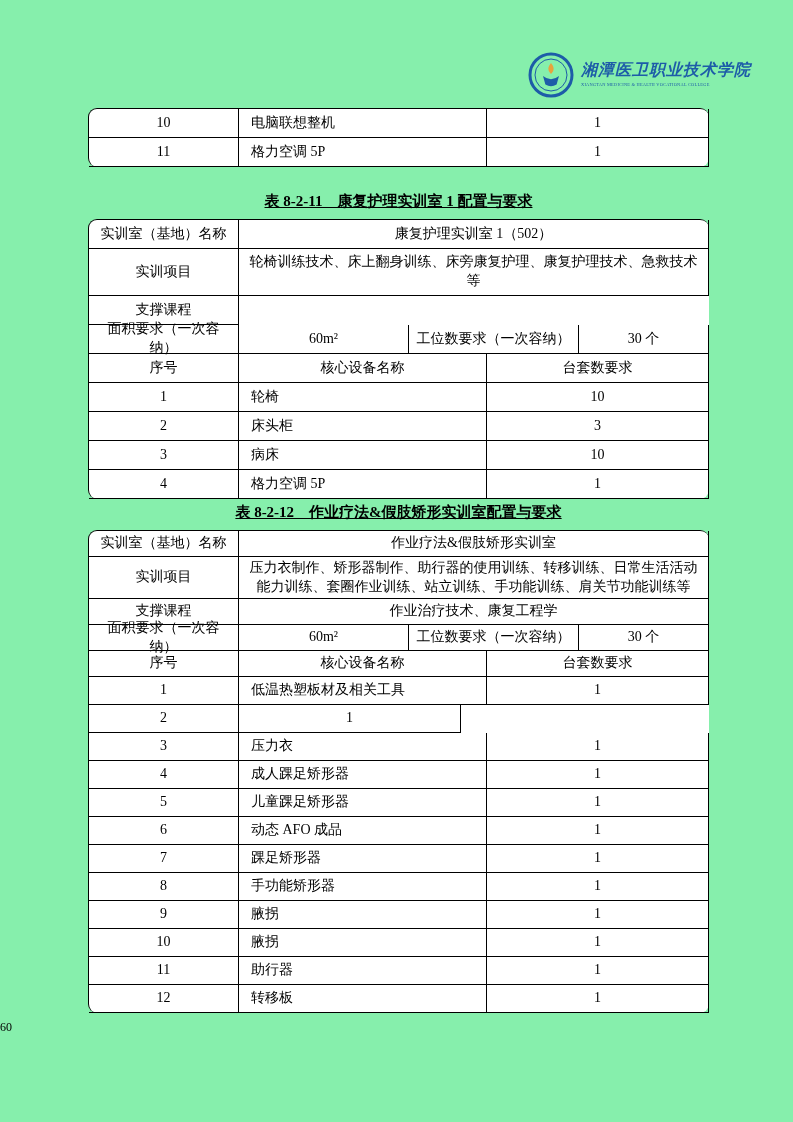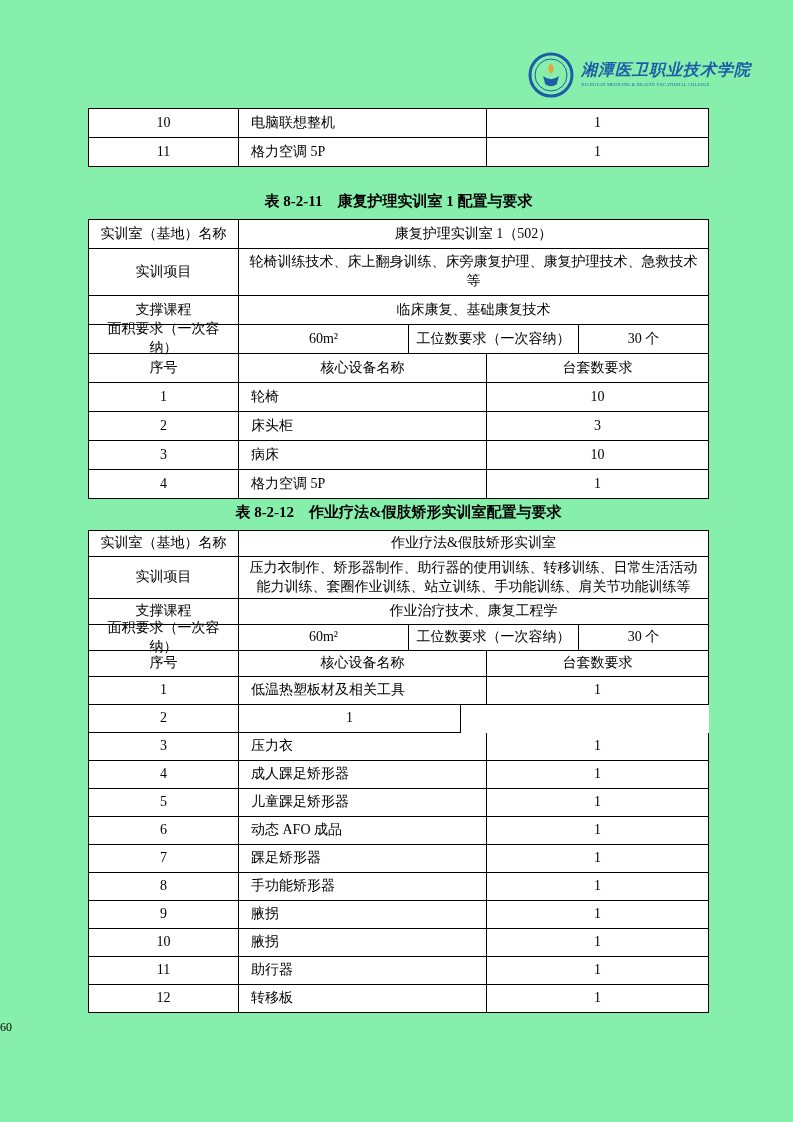--- a/index.html
+++ b/index.html
@@ -6,32 +6,32 @@
   .page{position:relative;width:793px;height:1122px;background:#86efac;font-family:"Liberation Serif",serif;color:#000;overflow:hidden;}
 
   
   .logo{position:absolute;top:52px;left:528px;display:flex;align-items:center;gap:7px;}
   .logo-circle{width:46px;height:46px;flex:0 0 auto;}
   .logo-text{display:flex;flex-direction:column;}
   .logo-zh{color:#1d5ca8;font-size:16px;font-style:italic;font-weight:bold;letter-spacing:1px;white-space:nowrap;}
   .logo-en{color:#1d5ca8;font-size:8px;transform:scale(0.55);transform-origin:left top;white-space:nowrap;margin-top:1px;letter-spacing:0.4px;}
 
   
-  .tbl{position:absolute;left:88px;width:621px;border-top:1px solid #000;border-left:1px solid #000;box-sizing:border-box;background:#fff;}
+  .tbl{position:absolute;left:88px;width:621px;border-top:1px solid #000;border-left:1px solid #000;box-sizing:border-box;background:#fff;border-radius:9px;}
   .row{display:flex;}
   .cell{box-sizing:border-box;flex:0 0 auto;border-right:1px solid #000;border-bottom:1px solid #000;
         display:flex;align-items:center;justify-content:center;font-size:14px;line-height:1.35;
         text-align:center;padding:2px 5px;}
   .cell.left{justify-content:flex-start;text-align:right;padding-left:12px;}
   .w-no{width:150px;} .w-name{width:248px;} .w-qty{width:222px;} .w-span{width:470px;}
   .w-a{width:170px;} .w-b{width:170px;} .w-c{width:130px;}
   .h29{height:29px;} .h47{height:47px;}
   .h26{height:26px;} .h42{height:42px;} .h28{height:28px;}
 
-  .tbl-title{position:absolute;left:88px;width:621px;text-align:center;font-weight:bold;font-size:15px;color:#000;}
+  .tbl-title{position:absolute;left:88px;width:621px;text-align:center;font-weight:bold;font-size:15px;color:#000;text-decoration:underline;}
   .page-num{position:absolute;top:1020px;left:0;width:100%;font-size:12px;}
 </style>
 </head>
 <body>
 
 <div class="page">
 
   <div class="logo">
     <svg class="logo-circle" viewBox="0 0 46 46">
       <circle cx="23" cy="23" r="21" fill="none" stroke="#1d5ca8" stroke-width="3"></circle>
@@ -64,21 +64,20 @@
     <div class="row">
       <div class="cell w-no h29">实训室（基地）名称</div>
       <div class="cell w-span h29">康复护理实训室 1（502）</div>
     </div>
     <div class="row">
       <div class="cell w-no h47">实训项目</div>
       <div class="cell w-span h47">轮椅训练技术、床上翻身训练、床旁康复护理、康复护理技术、急救技术等</div>
     </div>
     <div class="row">
       <div class="cell w-no h29">支撑课程</div>
-      <div class="cell w-span h29">临床康复、基础康复技术</div>
     </div>
     <div class="row">
       <div class="cell w-no h29">面积要求（一次容纳）</div>
       <div class="cell w-a h29">60m²</div>
       <div class="cell w-b h29">工位数要求（一次容纳）</div>
       <div class="cell w-c h29">30 个</div>
     </div>
     <div class="row">
       <div class="cell w-no h29">序号</div>
       <div class="cell w-name h29">核心设备名称</div>

